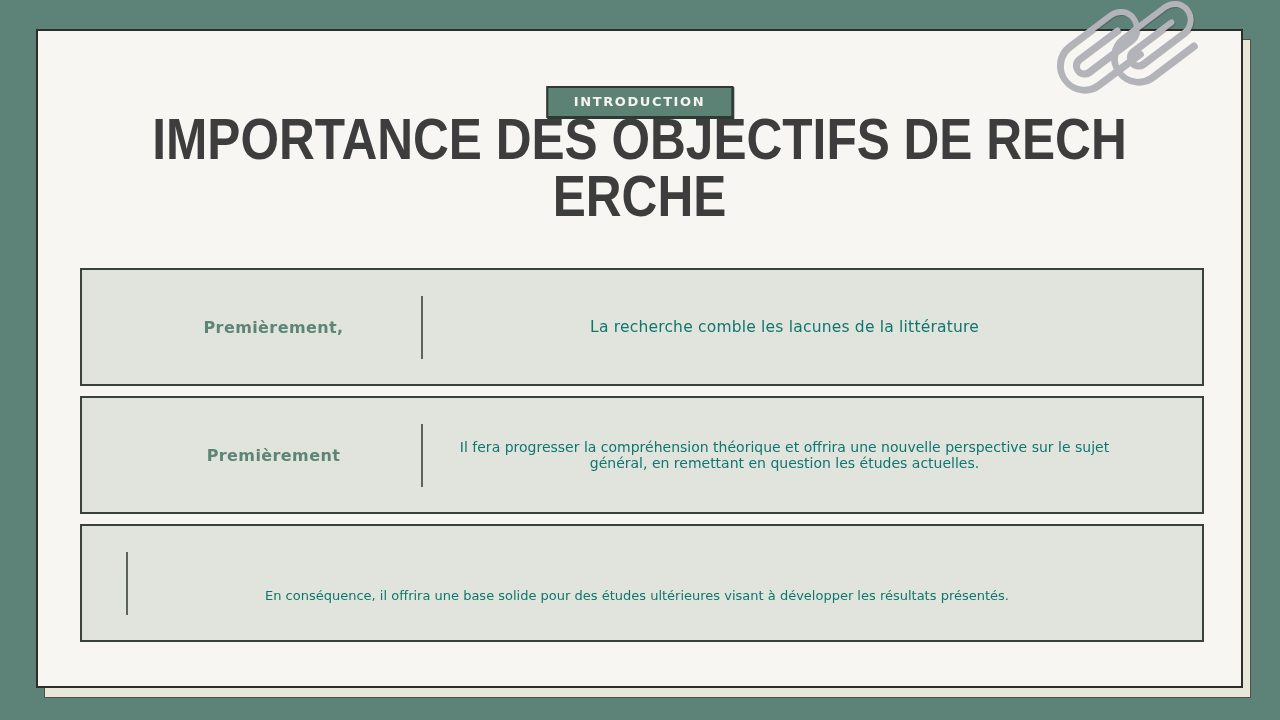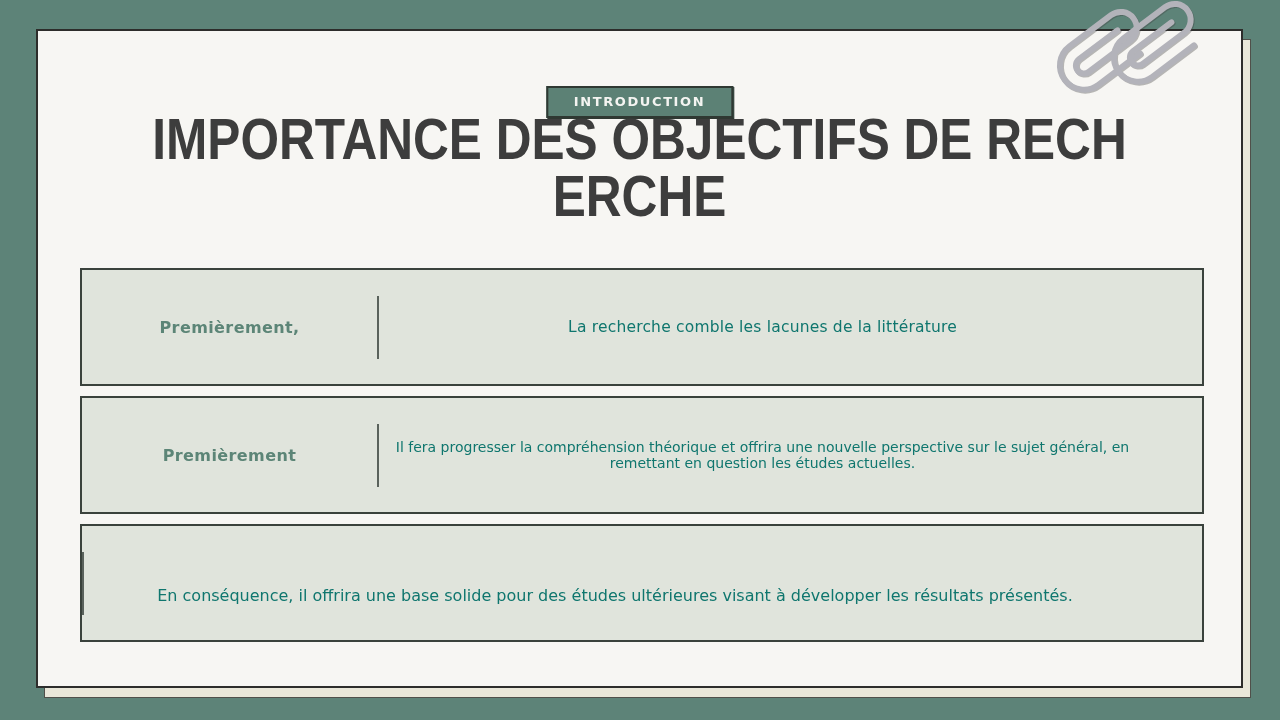--- a/index.html
+++ b/index.html
@@ -68,20 +68,21 @@
     width: 1124px;
   }
   .row {
     height: 118px;
     box-sizing: border-box;
     border: 2px solid #3a423c;
     background: #e0e4dc;
     display: flex;
     align-items: center;
     margin-bottom: 10px;
+    padding-left: 44px;
   }
   .row-label {
     flex: 0 0 295px;
     width: 295px;
     text-align: center;
     color: #5c8577;
     font-weight: bold;
     font-size: 16px;
     letter-spacing: 0.4px;
   }
@@ -91,21 +92,21 @@
     background: #5a625c;
   }
   .row-body {
     flex: 1;
     text-align: center;
     color: #0f766e;
     padding: 0 70px 0 14px;
   }
   .row--first .row-body  { font-size: 15.5px; letter-spacing: 0.2px; }
   .row--second .row-body { font-size: 14px; }
-  .row--third .row-body  { font-size: 16px; margin-top: 25px; }
+  .row--third .row-body  { font-size: 13px; margin-top: 25px; }
 
   .clips {
     position: absolute;
     left: 1042px; top: -10px;
     width: 176px; height: 120px;
   }
   .clips path {
     fill: none;
     stroke: #b3b3ba;
     stroke-width: 1.5;

